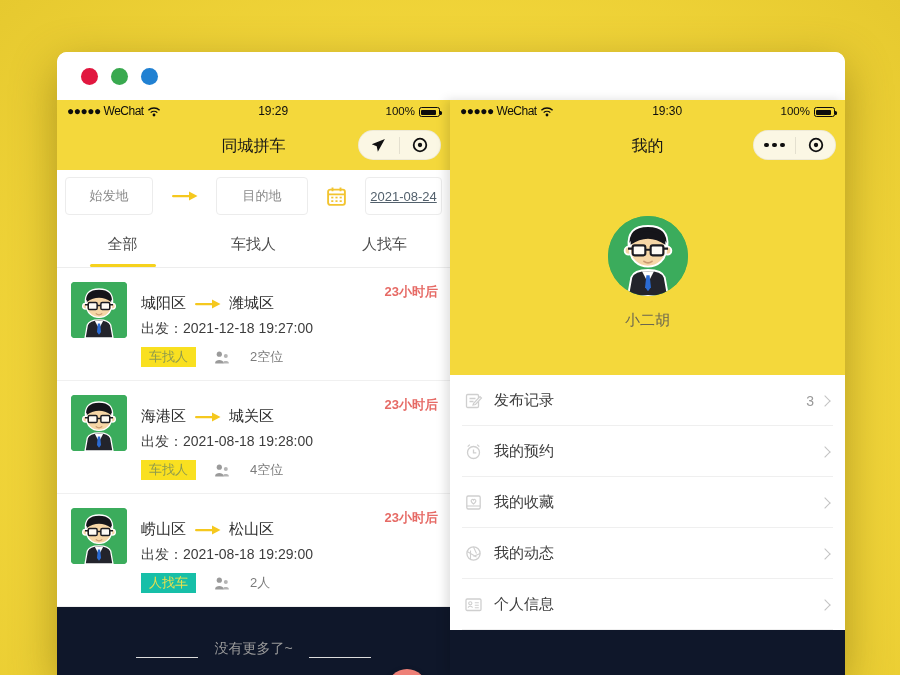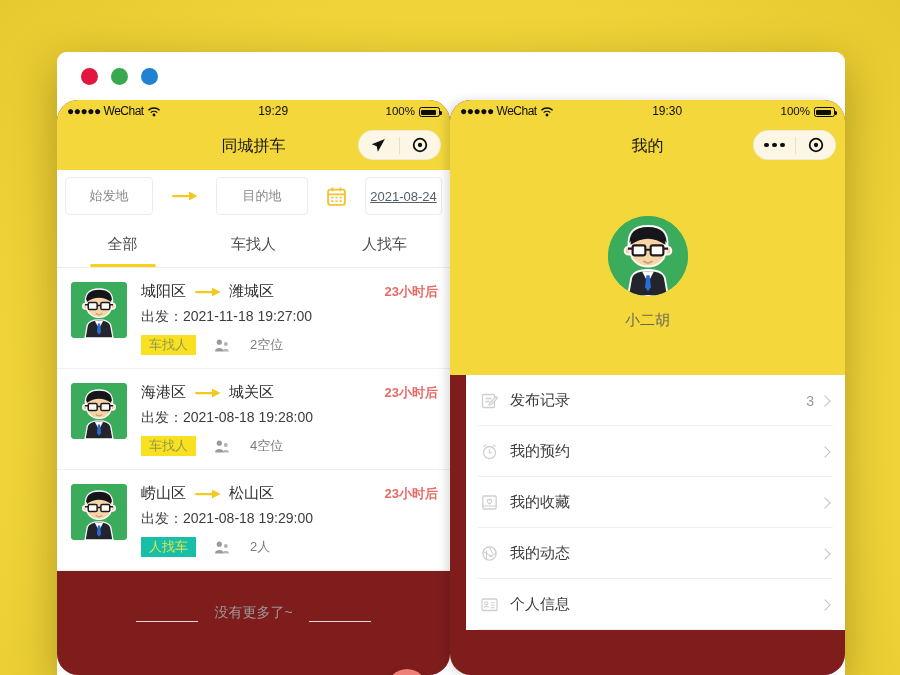--- a/index.html
+++ b/index.html
@@ -10,21 +10,21 @@
 
   
   .window { position:absolute; left:57px; top:52px; width:788px; height:623px;
             background:#fff; border-radius:10px 10px 0 0;
             box-shadow:0 14px 46px rgba(96,76,0,.45); overflow:hidden; }
   .titlebar { height:48px; background:#fff; display:flex; align-items:center; padding-left:24px; }
   .tl-dot { width:17px; height:17px; border-radius:50%; margin-right:13px; }
   .tl-red{ background:#e1173f; } .tl-green{ background:#39a94f; } .tl-blue{ background:#2181d2; }
 
   .screens { display:flex; height:575px; }
-  .screen { position:relative; background:#7f1d1d; overflow:hidden;border-radius:21px; }
+  .screen { position:relative; background:#0f172a; overflow:hidden; }
   .screen-left { width:393px; }
   .screen-right { width:395px; box-shadow:-4px 0 10px rgba(0,0,0,.13); }
 
   
   .statusbar { height:22px; background:#f4d83b; display:flex; align-items:center;
                justify-content:space-between; padding:0 10px; font-size:12px; color:#0d0d0d; }
   .sb-left { display:flex; align-items:center; gap:3px; letter-spacing:-.5px; }
   .sb-right { display:flex; align-items:flex-end; gap:4px; font-size:11.5px; }
   .battery { position:relative; width:21px; height:10px; border:1px solid #0d0d0d; border-radius:2.5px; }
   .battery::before { content:""; position:absolute; left:1.5px; top:1.5px; right:2.5px; bottom:1.5px;
@@ -57,21 +57,21 @@
   .tab { flex:1; display:flex; align-items:center; justify-content:center;
          font-size:15px; color:#4c4c4c; position:relative; }
   .tab.active::after { content:""; position:absolute; bottom:0; left:50%; transform:translateX(-50%);
                        width:66px; height:3px; background:#f6d21d; border-radius:2px; }
 
   
   .ride { position:relative; padding:14px 12px 13px 14px; border-bottom:1px solid #f0f0f0;
           display:flex; background:#fff; }
   .avatar-sq { width:56px; height:56px; border-radius:4px; background:#3bac5c; overflow:hidden; flex:none; }
   .avatar-sq svg, .avatar-circle svg { width:100%; height:100%; display:block; }
-  .ride-body { margin-left:14px; }
+  .ride-body { margin-left:14px;margin-top:12px; }
   .route { display:flex; align-items:center; gap:8px; font-size:15px; color:#2e2e2e; }
   .depart { margin-top:7px; font-size:14px; color:#3d3d3d; }
   .meta { margin-top:9px; display:flex; align-items:center; }
   .tag { display:inline-block; padding:2px 8px 3px; font-size:13px; line-height:15px; }
   .tag.driver { background:#f9e020; color:#8f9a4d; }
   .tag.passenger { background:#17bfa8; color:#e9e14d; }
   .seats { margin-left:18px; display:flex; align-items:center; gap:20px;
            font-size:13px; color:#7b7b7b; }
   .countdown { position:absolute; right:12px; top:15px; font-size:13px; color:#e66a65;font-weight:bold; }
 
@@ -81,21 +81,21 @@
 
   .fab { position:absolute; left:330px; top:569px; width:40px; height:40px; border-radius:50%;
          background:#ee8077; box-shadow:0 2px 6px rgba(0,0,0,.2); }
 
   
   .profile { height:205px; background:#f4d83b; display:flex; flex-direction:column; align-items:center; }
   .avatar-circle { width:80px; height:80px; border-radius:50%; background:#3bac5c;
                    overflow:hidden; margin-top:46px; }
   .nickname { margin-top:15px; font-size:15px; color:#6a6650; }
 
-  .menu { background:#fff;margin-left:16px; }
+  .menu { background:#fff; }
   .menu-row { height:51px; display:flex; align-items:center; padding:0 14px;
               position:relative; background:#fff; }
   .menu-row::after { content:""; position:absolute; left:12px; right:12px; bottom:0;
                      height:1px; background:#efefef; }
   .menu-icon { width:19px; height:19px; flex:none; }
   .menu-label { margin-left:11px; font-size:15px; color:#3c3c3c; }
   .menu-right { margin-left:auto; display:flex; align-items:center; gap:7px; }
   .menu-badge { font-size:14px; color:#9a9a9a; }
   .chevron { width:8px; height:8px; border-top:1.6px solid #c3c3c3; border-right:1.6px solid #c3c3c3;
              transform:rotate(45deg); margin-right:2px; }
@@ -260,21 +260,21 @@
             </div>
           <div class="ride-body">
             <div class="route">
               <span>城阳区</span>
               <svg width="27" height="10">
                   <use href="#route-arrow"></use>
                 </svg>
               <span>潍城区</span>
             </div>
             <div class="depart">
-              <span>出发：</span><span>2021-11-18 19:27:00</span>
+              <span>出发：</span><span>2021-12-18 19:27:00</span>
             </div>
             <div class="meta">
               <span class="tag driver">车找人</span>
               <span class="seats">
                 <svg width="16" height="14">
                     <use href="#ppl"></use>
                   </svg>
                 <span>2空位</span>
               </span>
             </div>

